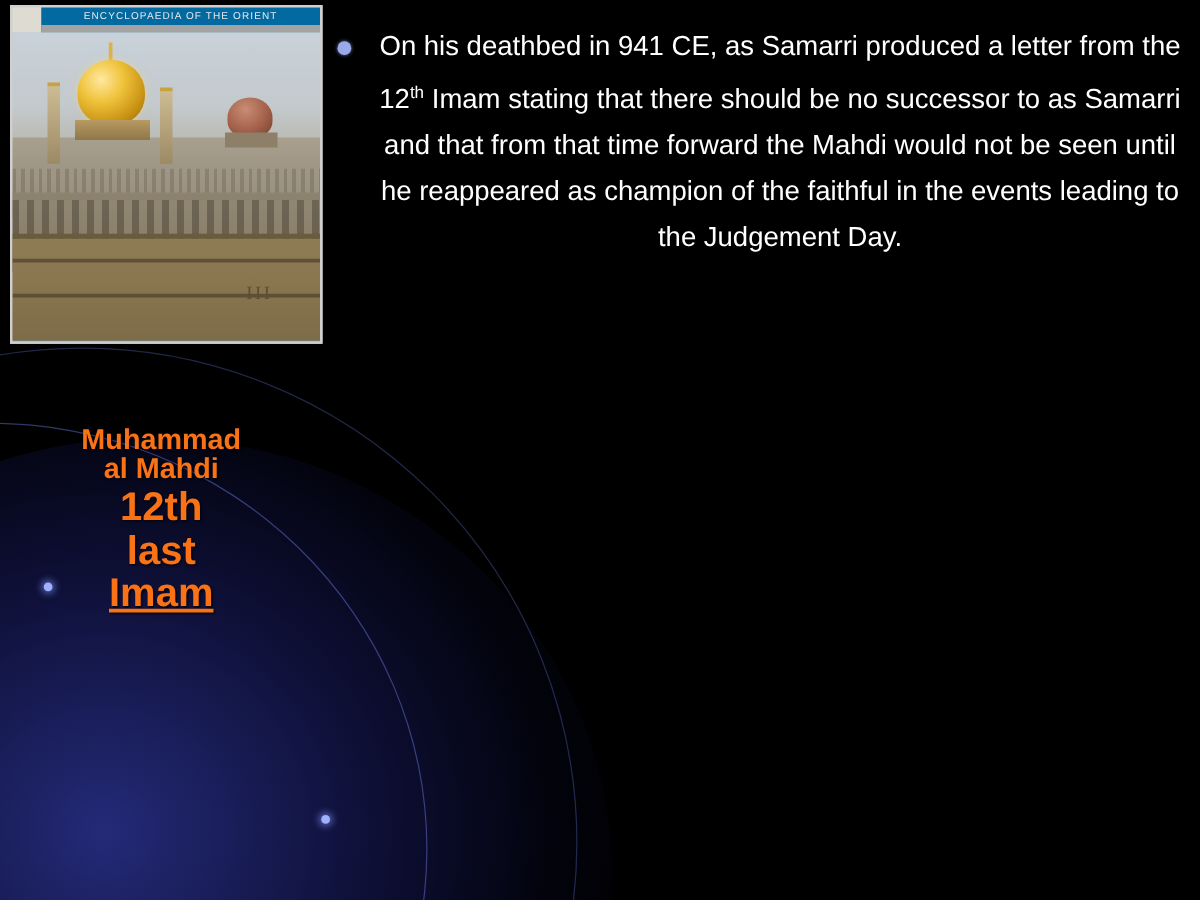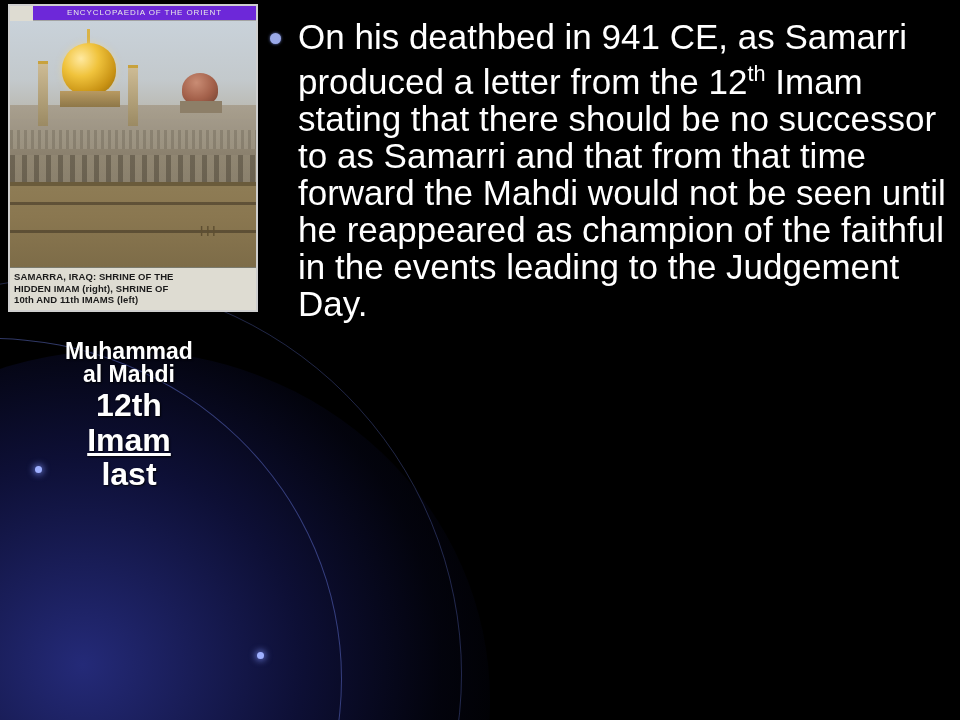--- a/index.html
+++ b/index.html
@@ -68,28 +68,28 @@
     position: absolute;
     left: 8px;
     top: 4px;
     width: 250px;
     border: 2px solid #cfcfcf;
     background: #dedcd2;
     box-sizing: border-box;
   }
   .pic-banner {
     height: 14px;
-    background: #6d28d9;
+    background: #0369a1;
     color: #e8e8e8;
     font-size: 8px;
     letter-spacing: 0.9px;
     text-align: center;
     line-height: 14px;
     font-family: "Liberation Sans", sans-serif;
-    border-bottom: 1px solid #a3a3a3;
+    border-bottom: 6px solid #a3a3a3;
     margin-left: 23px;
   }
   .pic-art {
     position: relative;
     height: 246px;
     overflow: hidden;
     background: linear-gradient(to bottom, #b9c3cd 0%, #c2cad2 22%, #b4b2a6 34%, #9c9384 58%, #8f8573 72%, #7d6f56 100%);
     border-bottom: 1px solid #7a7a6d;
   }
   
@@ -185,41 +185,41 @@
     background: rgba(60,50,32,0.55);
   }
   .wl1 { top: 20%; }
   .wl2 { top: 55%; }
   .wall-marks {
     position: absolute;
     right: 38px; bottom: 28px;
     color: #5d4e31;
     font-size: 15px;
     letter-spacing: 2px;
-    font-family: Liberation Sans, sans-serif;
+    font-family: Liberation Serif, serif;
   }
   .pic-caption {
     background: #dedcd2;
     color: #1a1a1a;
     font-size: 9.5px;
     line-height: 11.5px;
     padding: 3px 4px 4px 4px;
     font-family: "Liberation Sans", sans-serif;
     font-weight: bold;
     letter-spacing: 0.1px;
   }
 
   
   #left-title {
     position: absolute;
     left: 0;
     top: 340px;
     width: 258px;
     text-align: center;
-    color: #ffffff;
+    color: #f97316;
     font-family: "Liberation Sans", sans-serif;
     font-weight: bold;
     text-shadow: 1px 1px 2px rgba(0,0,0,0.85);
     line-height: 1.02;
   }
   #left-title .small {
     font-size: 23px;
     display: block;
   }
   #left-title .big {
@@ -241,24 +241,25 @@
   ul.bullets {
     list-style: none;
     margin: 0;
     padding: 0;
   }
   ul.bullets > li {
     position: relative;
     padding-left: 36px;
     margin-bottom: 20px;
     color: #ffffff;
-    font-size: 35px;
+    font-size: 22px;
     line-height: 37px;
     font-family: "Liberation Sans", sans-serif;
     text-shadow: 1px 1px 2px rgba(0,0,0,0.9);
+    text-align: center;
   }
   ul.bullets > li .marker {
     position: absolute;
     left: 8px;
     top: 15px;
     width: 11px;
     height: 11px;
     border-radius: 50%;
     background: #9aa9e8;
     box-shadow: 0 0 3px rgba(140,160,255,0.8);
@@ -288,33 +289,28 @@
       <div class="dome-base"></div>
       <div class="dome2"></div>
       <div class="dome2-base"></div>
       <div class="roofs"></div>
       <div class="wall">
         <div class="wall-line wl1"></div>
         <div class="wall-line wl2"></div>
       </div>
       <div class="wall-marks">III</div>
     </div>
-    <div class="pic-caption">
-      <div>SAMARRA, IRAQ: SHRINE OF THE</div>
-      <div>HIDDEN IMAM (right), SHRINE OF</div>
-      <div>10th AND 11th IMAMS (left)</div>
-    </div>
   </div>
 
   <div id="left-title">
     <span class="small">Muhammad</span>
     <span class="small">al Mahdi</span>
     <span class="big">12th</span>
+    <span class="big">last</span>
     <span class="big big-underline">Imam</span>
-    <span class="big">last</span>
   </div>
 
   <div id="content">
     <ul class="bullets">
       <li>
         <span class="marker"></span>
         <span>On his deathbed in 941 CE, as Samarri produced a letter from the 12</span><sup>th</sup><span> Imam stating that there should be no successor to as Samarri and that from that time forward the Mahdi would not be seen until he reappeared as champion of the faithful in the events leading to the Judgement Day.</span>
       </li>
     </ul>
   </div>

